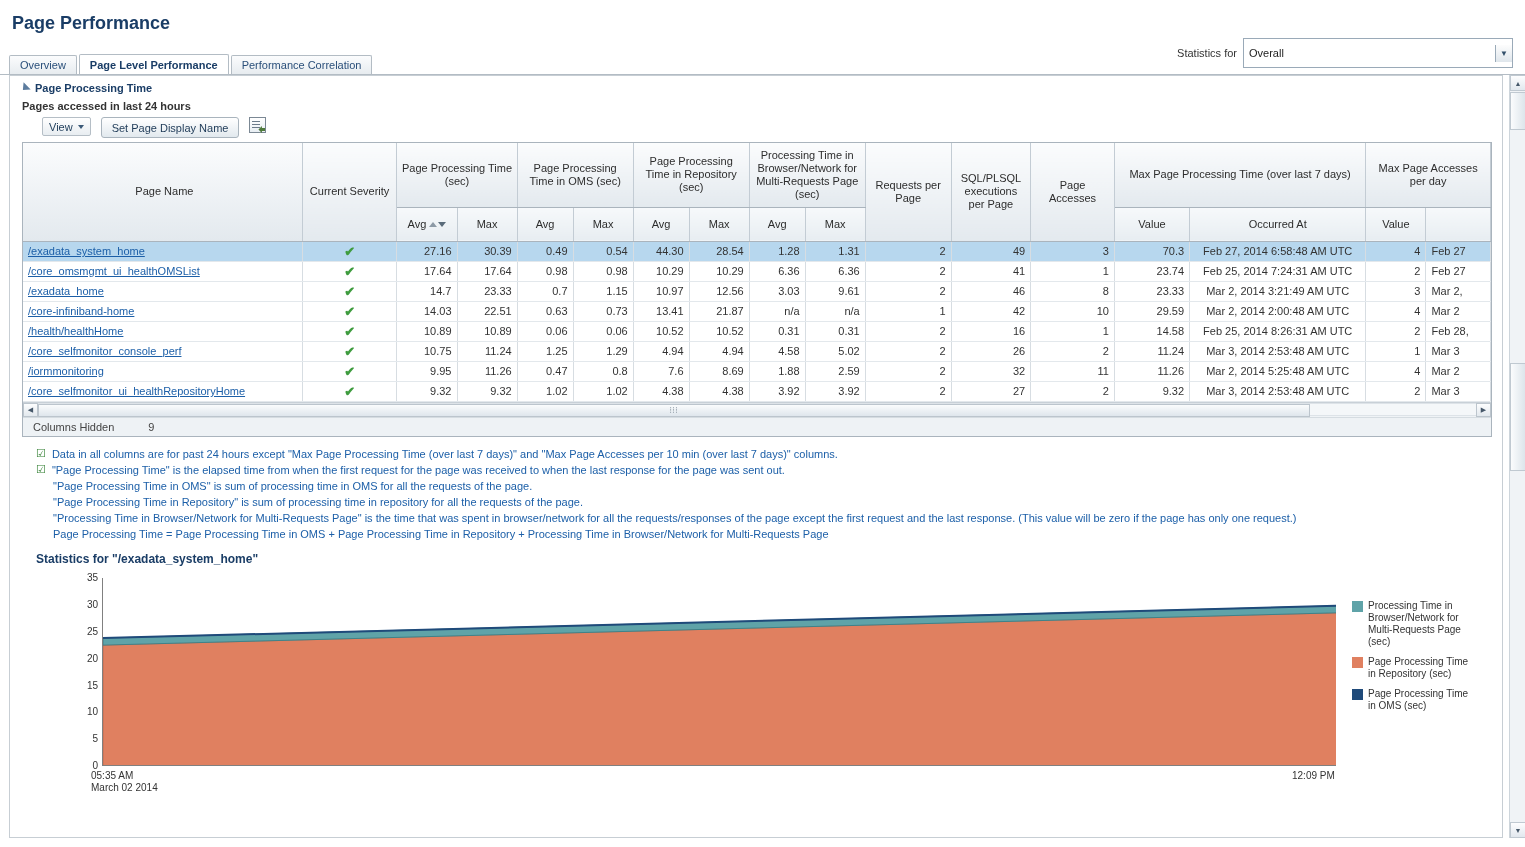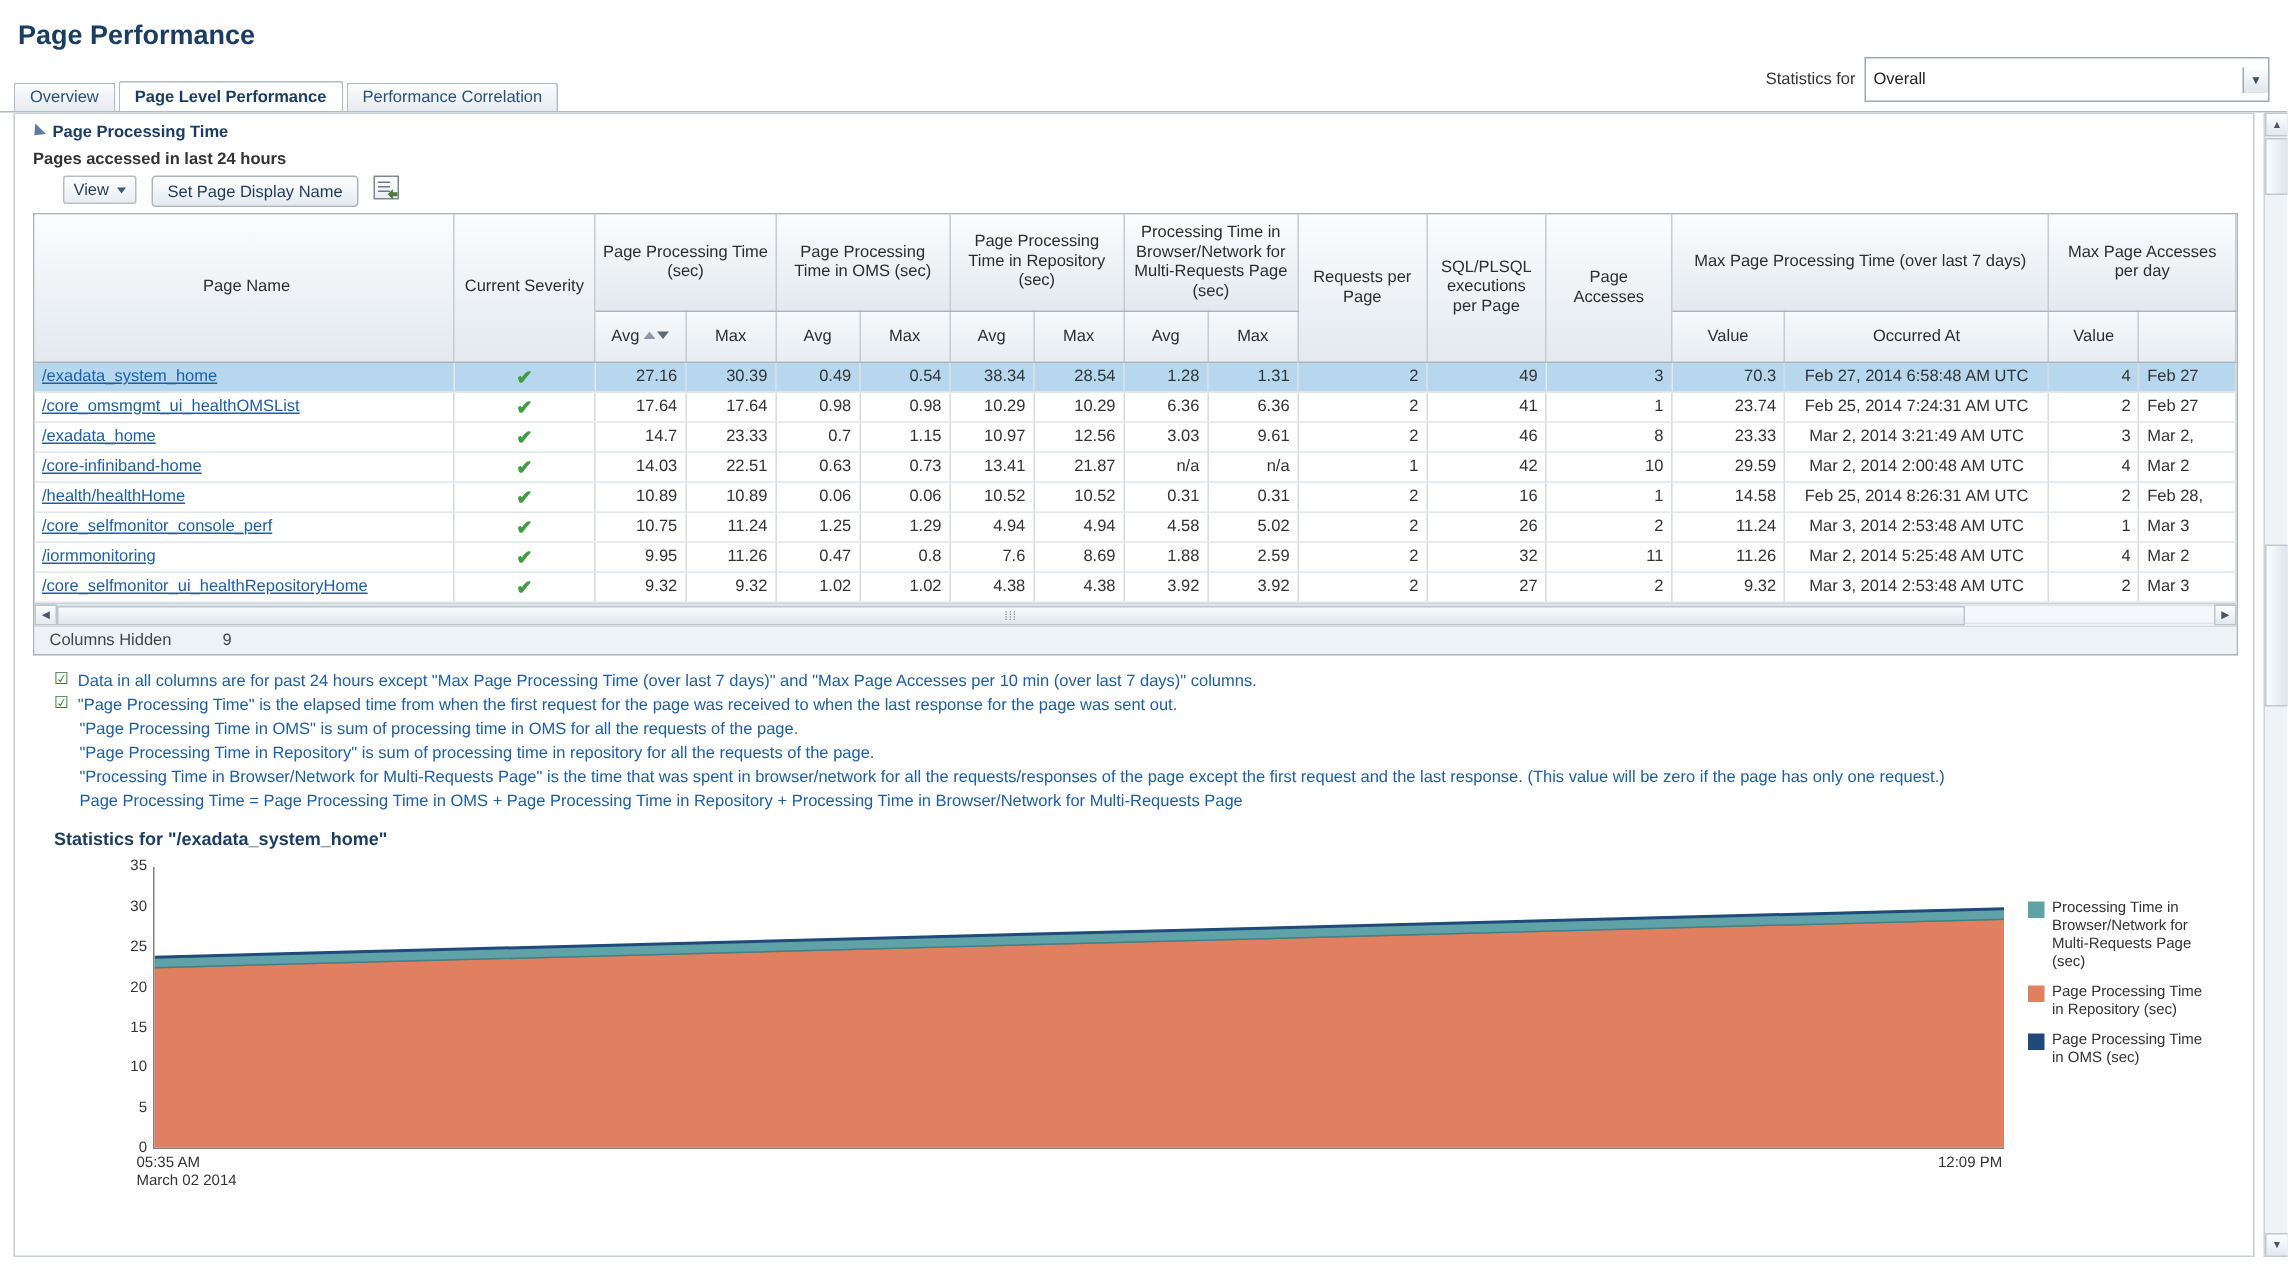--- a/index.html
+++ b/index.html
@@ -469,21 +469,21 @@
           </tr>
         </thead>
         <tbody>
           <tr class="sel">
             <td><span class="lnk">/exadata_system_home</span></td>
             <td class="ctr"><span class="ok-check">✔</span></td>
             <td class="num">27.16</td>
             <td class="num">30.39</td>
             <td class="num">0.49</td>
             <td class="num">0.54</td>
-            <td class="num">38.34</td>
+            <td class="num">44.30</td>
             <td class="num">28.54</td>
             <td class="num">1.28</td>
             <td class="num">1.31</td>
             <td class="num">2</td>
             <td class="num">49</td>
             <td class="num">3</td>
             <td class="num">70.3</td>
             <td class="ctr">Feb 27, 2014 6:58:48 AM UTC</td>
             <td class="num">4</td>
             <td>Feb 27</td>

